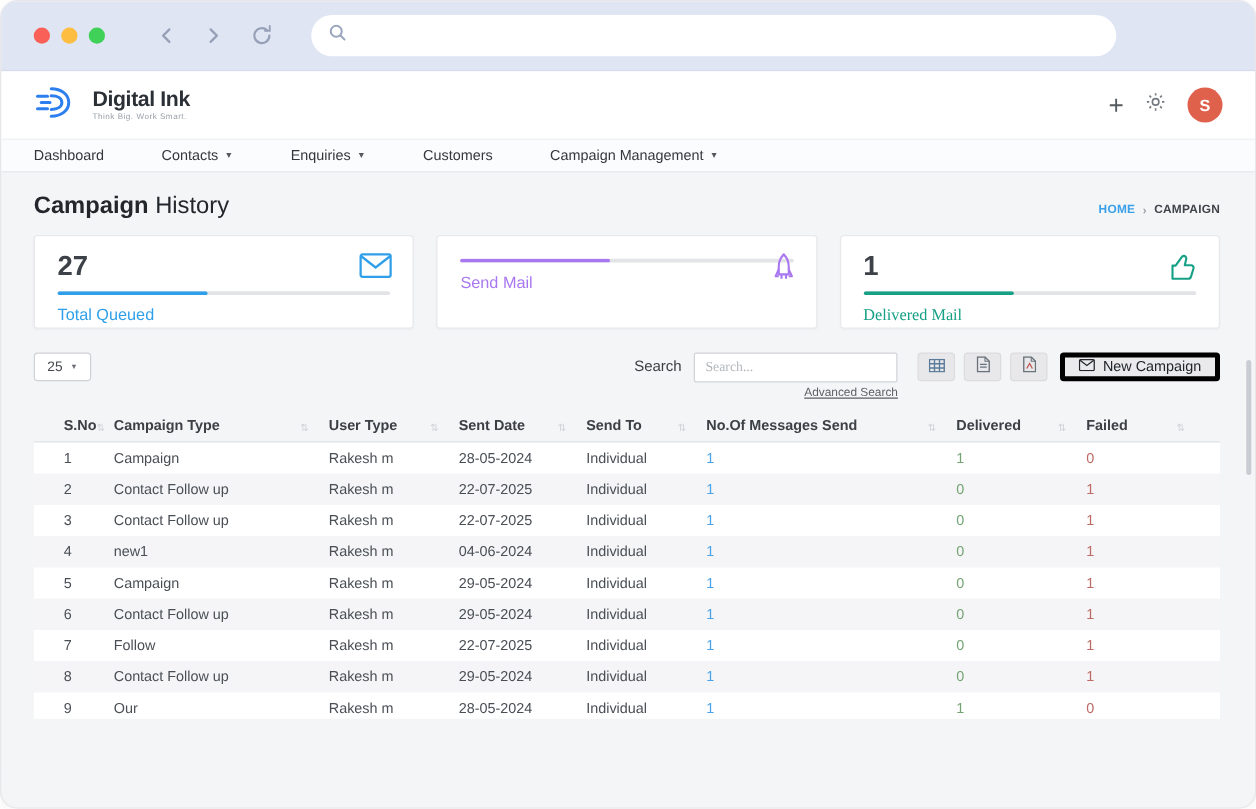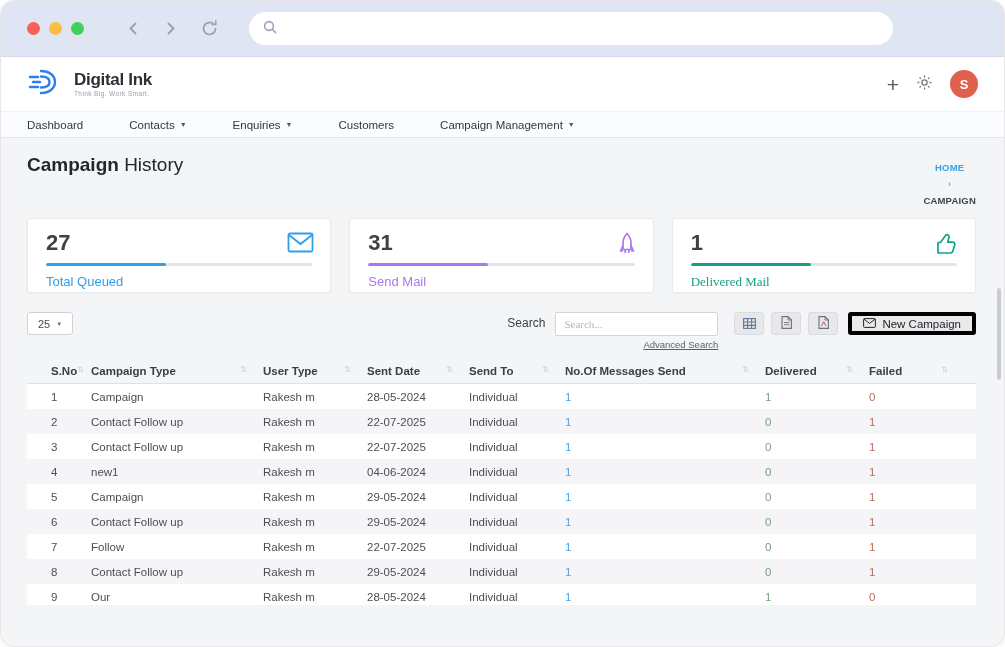--- a/index.html
+++ b/index.html
@@ -30,21 +30,21 @@
   
   .mainnav { height:27px; background:#fbfcfd; border-top:1px solid #f0f1f3; border-bottom:1px solid #e4e6e9;
              display:flex; align-items:center; padding:12px 26px; gap:46px; }
   .navitem { font-size:11.5px; color:#33373c; display:flex; align-items:center; gap:5px; cursor:default; }
   .caret { font-size:7px; color:#55595e; }
 
   
   .titlerow { display:flex; align-items:baseline; justify-content:space-between; padding:16px 28px 12px 26px; }
   .pagetitle { font-size:19px; color:#23272b; font-weight:400; }
   .pagetitle b { font-weight:700; }
-  .breadcrumb { font-size:9.5px; font-weight:bold; letter-spacing:.2px; display:flex; gap:6px; align-items:center;flex-direction:column; }
+  .breadcrumb { font-size:9.5px; font-weight:bold; letter-spacing:.2px; display:flex; gap:6px; align-items:center; }
   .bc-home { color:#3aa0e8; } .bc-sep { color:#9aa0a6; font-size:9px; } .bc-cur { color:#40454b; }
 
   .cards { display:grid; grid-template-columns:1fr 1fr 1fr; gap:18px; padding:0 28px 0 26px; }
   .card { background:#fff; border:1px solid #e8e9ec; border-radius:3px; padding:11px 18px 10px; position:relative;
           box-shadow:0 1px 2px rgba(0,0,0,.03); height:75px; }
   .card .num { font-size:22px; font-weight:bold; color:#3d4248; }
   .card .cicon { position:absolute; top:13px; right:16px; }
   .bartrack { height:3px; background:#e3e4e7; border-radius:2px; margin-top:7px; overflow:hidden; }
   .barfill { height:3px; border-radius:2px; }
   .card .clabel { font-size:13px; margin-top:8px; }
@@ -63,21 +63,21 @@
   .advsearch { font-size:9.5px; color:#5b5f64; text-decoration:underline; margin-top:3px; }
   .iconbtns { display:flex; gap:7px; margin-left:16px; }
   .iconbtn { width:30px; height:23px; background:#e8e8ea; border:1px solid #dcdcdf; border-radius:3px;
              display:flex; align-items:center; justify-content:center; }
   .newcampaign { margin-left:10px; height:23px; background:#eaeaec; border:4px solid #000000; border-radius:3px;
                  display:flex; align-items:center; gap:6px; padding:0 11px; font-size:11.5px; color:#212529; }
 
   
   .grid-cols { display:grid; grid-template-columns:64px 172px 104px 102px 96px 200px 104px 95px; }
   .thead { height:26px; align-items:center; border-bottom:1px solid #dfe1e4; margin-top:8px; }
-  .th { font-size:11.5px; font-weight:bold; color:#3b4046; display:flex; align-items:flex-start; justify-content:space-between; padding-right:16px; }
+  .th { font-size:11.5px; font-weight:bold; color:#3b4046; display:flex; align-items:flex-end; justify-content:space-between; padding-right:16px; }
   .th:first-child, .trow .cell:first-child { padding-left:24px; }
   .sorticon { font-size:8px; color:#cfd2d6; font-weight:normal; }
   .tbody { height:221px; overflow:hidden; }
   .trow { height:25px; align-items:center; }
   .trow:nth-child(odd) { background:#fff; }
   .trow:nth-child(even) { background:#f5f5f7; }
   .cell { font-size:11.5px; color:#4a4f55; padding-right:10px; white-space:nowrap; overflow:hidden; }
   .trow .cell:nth-child(6) { color:#4aa3e8; }
   .trow .cell:nth-child(7) { color:#74a474; }
   .trow .cell:nth-child(8) { color:#bd6a64; }
@@ -187,21 +187,20 @@
             <rect x="1.5" y="1.5" width="24" height="18" rx="1.5"></rect>
             <path d="M2 3 L13.5 12 L25 3"></path>
           </svg>
       </span>
       <div class="bartrack">
           <div class="barfill" style="width: 45%; background: rgb(46, 159, 232);"></div>
         </div>
       <div class="clabel" style="color: rgb(46, 159, 232);">Total Queued</div>
     </div>
     <div class="card">
-      <div class="num">31</div>
       <span class="cicon">
         <svg width="20" height="26" viewBox="0 0 20 26" fill="none" stroke="#a978f0" stroke-width="1.7" stroke-linejoin="round">
             <path d="M10 1.5 C13 4.5 14 8 14 11.5 L14 17.5 L6 17.5 L6 11.5 C6 8 7 4.5 10 1.5 Z"></path>
             <path d="M6 13.5 L3.5 19 L6 19"></path>
             <path d="M14 13.5 L16.5 19 L14 19"></path>
             <path d="M8.2 17.5 L8.2 21 M11.8 17.5 L11.8 21"></path>
           </svg>
       </span>
       <div class="bartrack">
           <div class="barfill" style="width: 45%; background: rgb(169, 120, 240);"></div>

